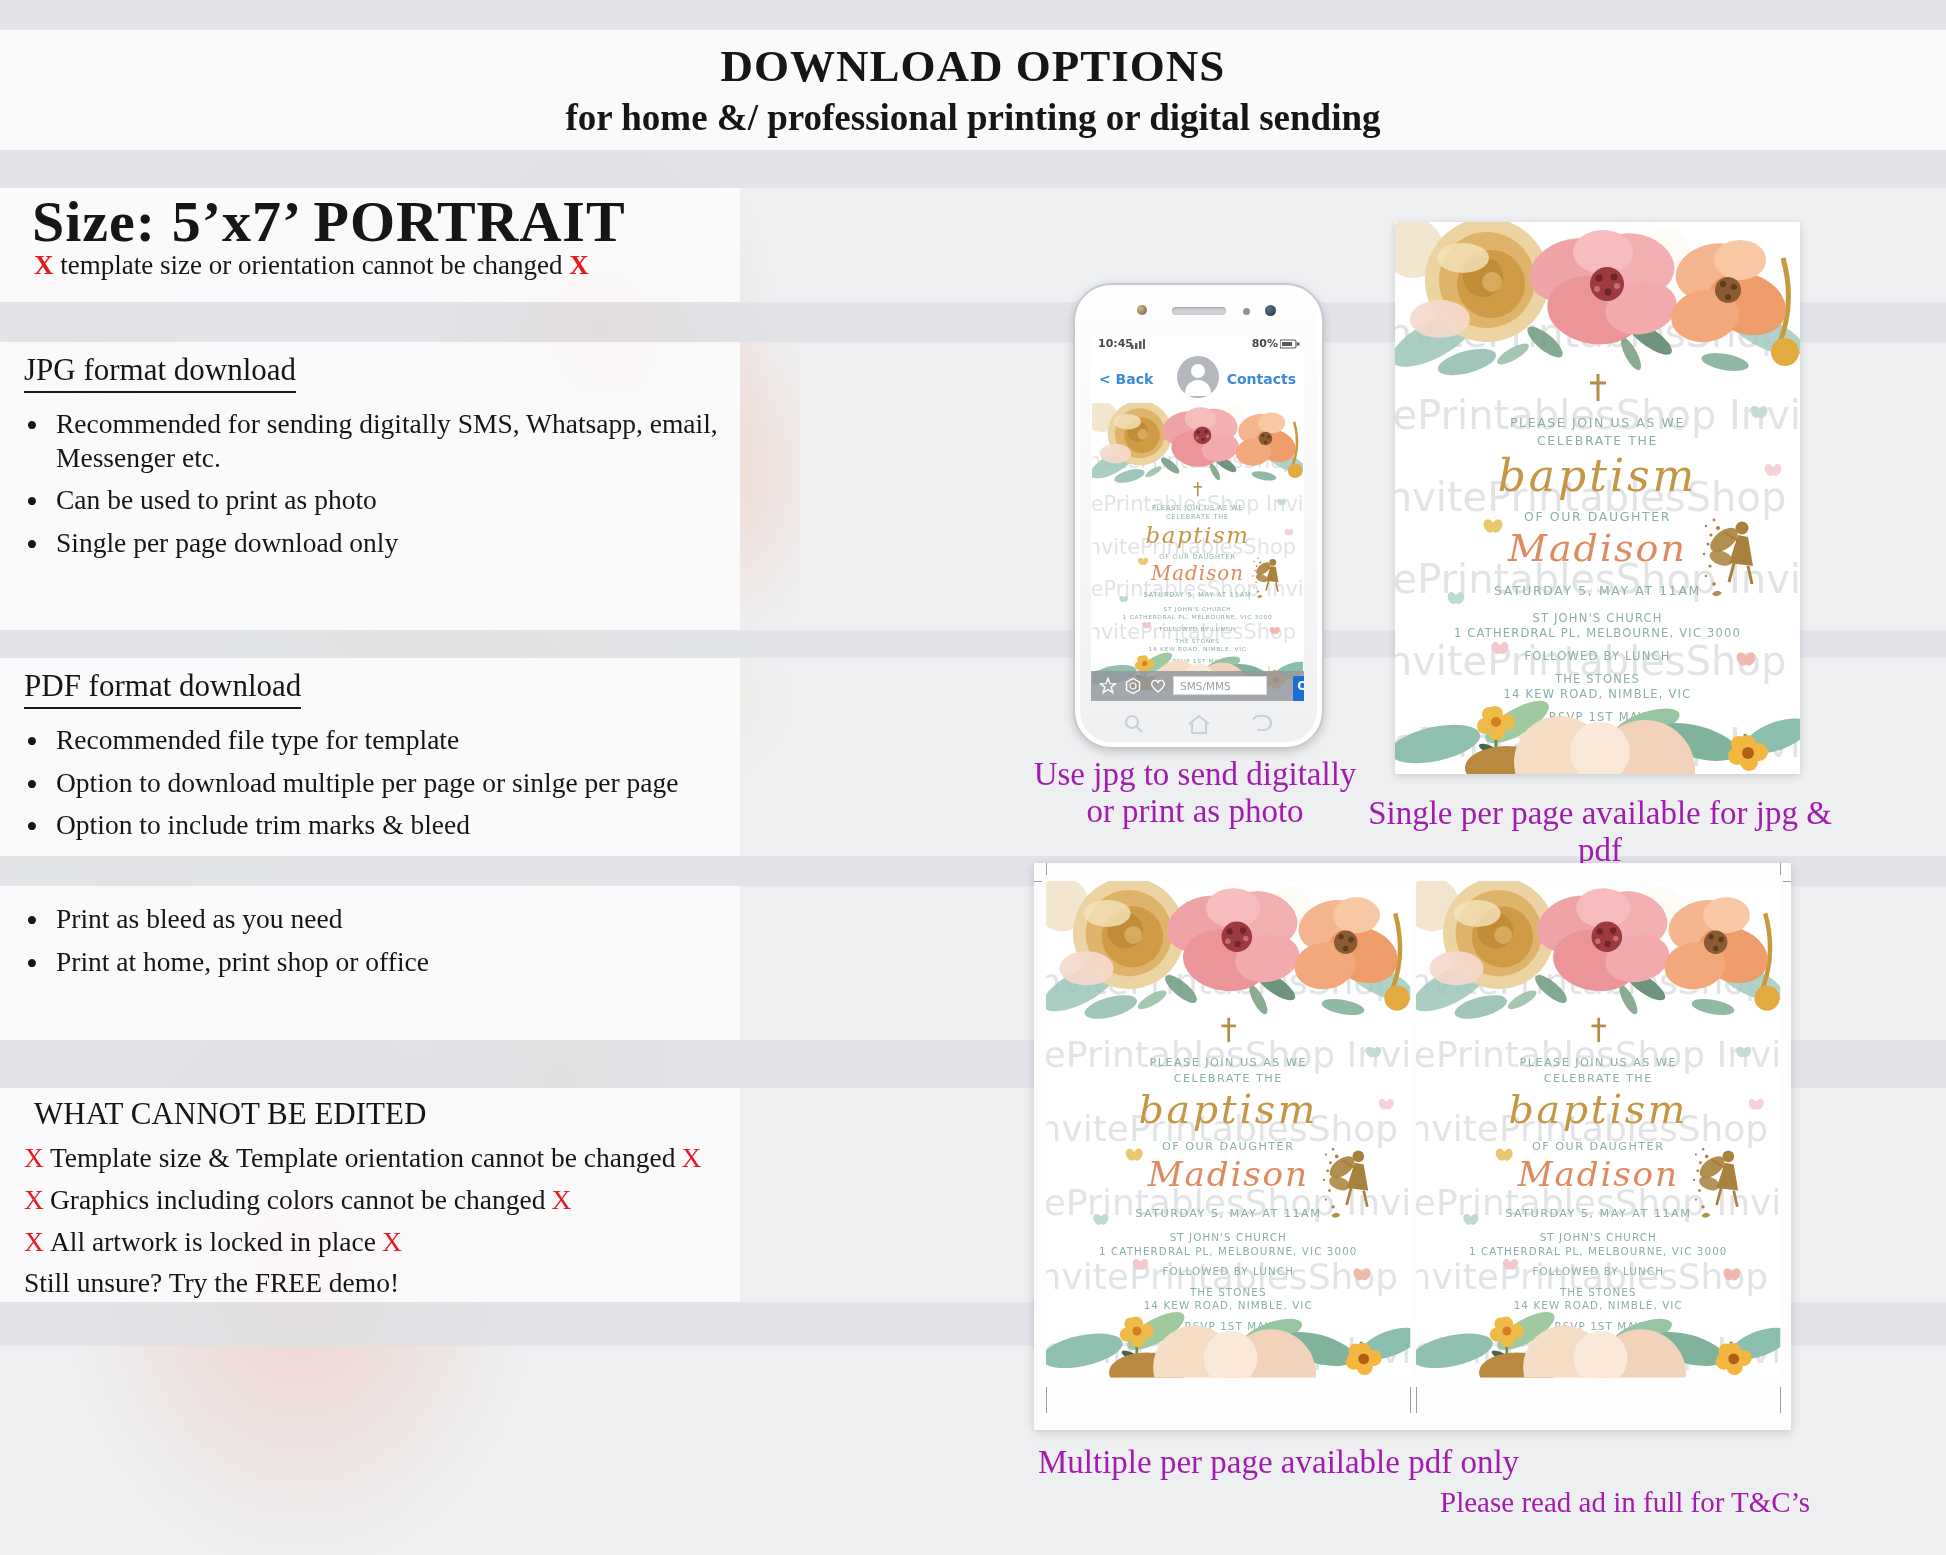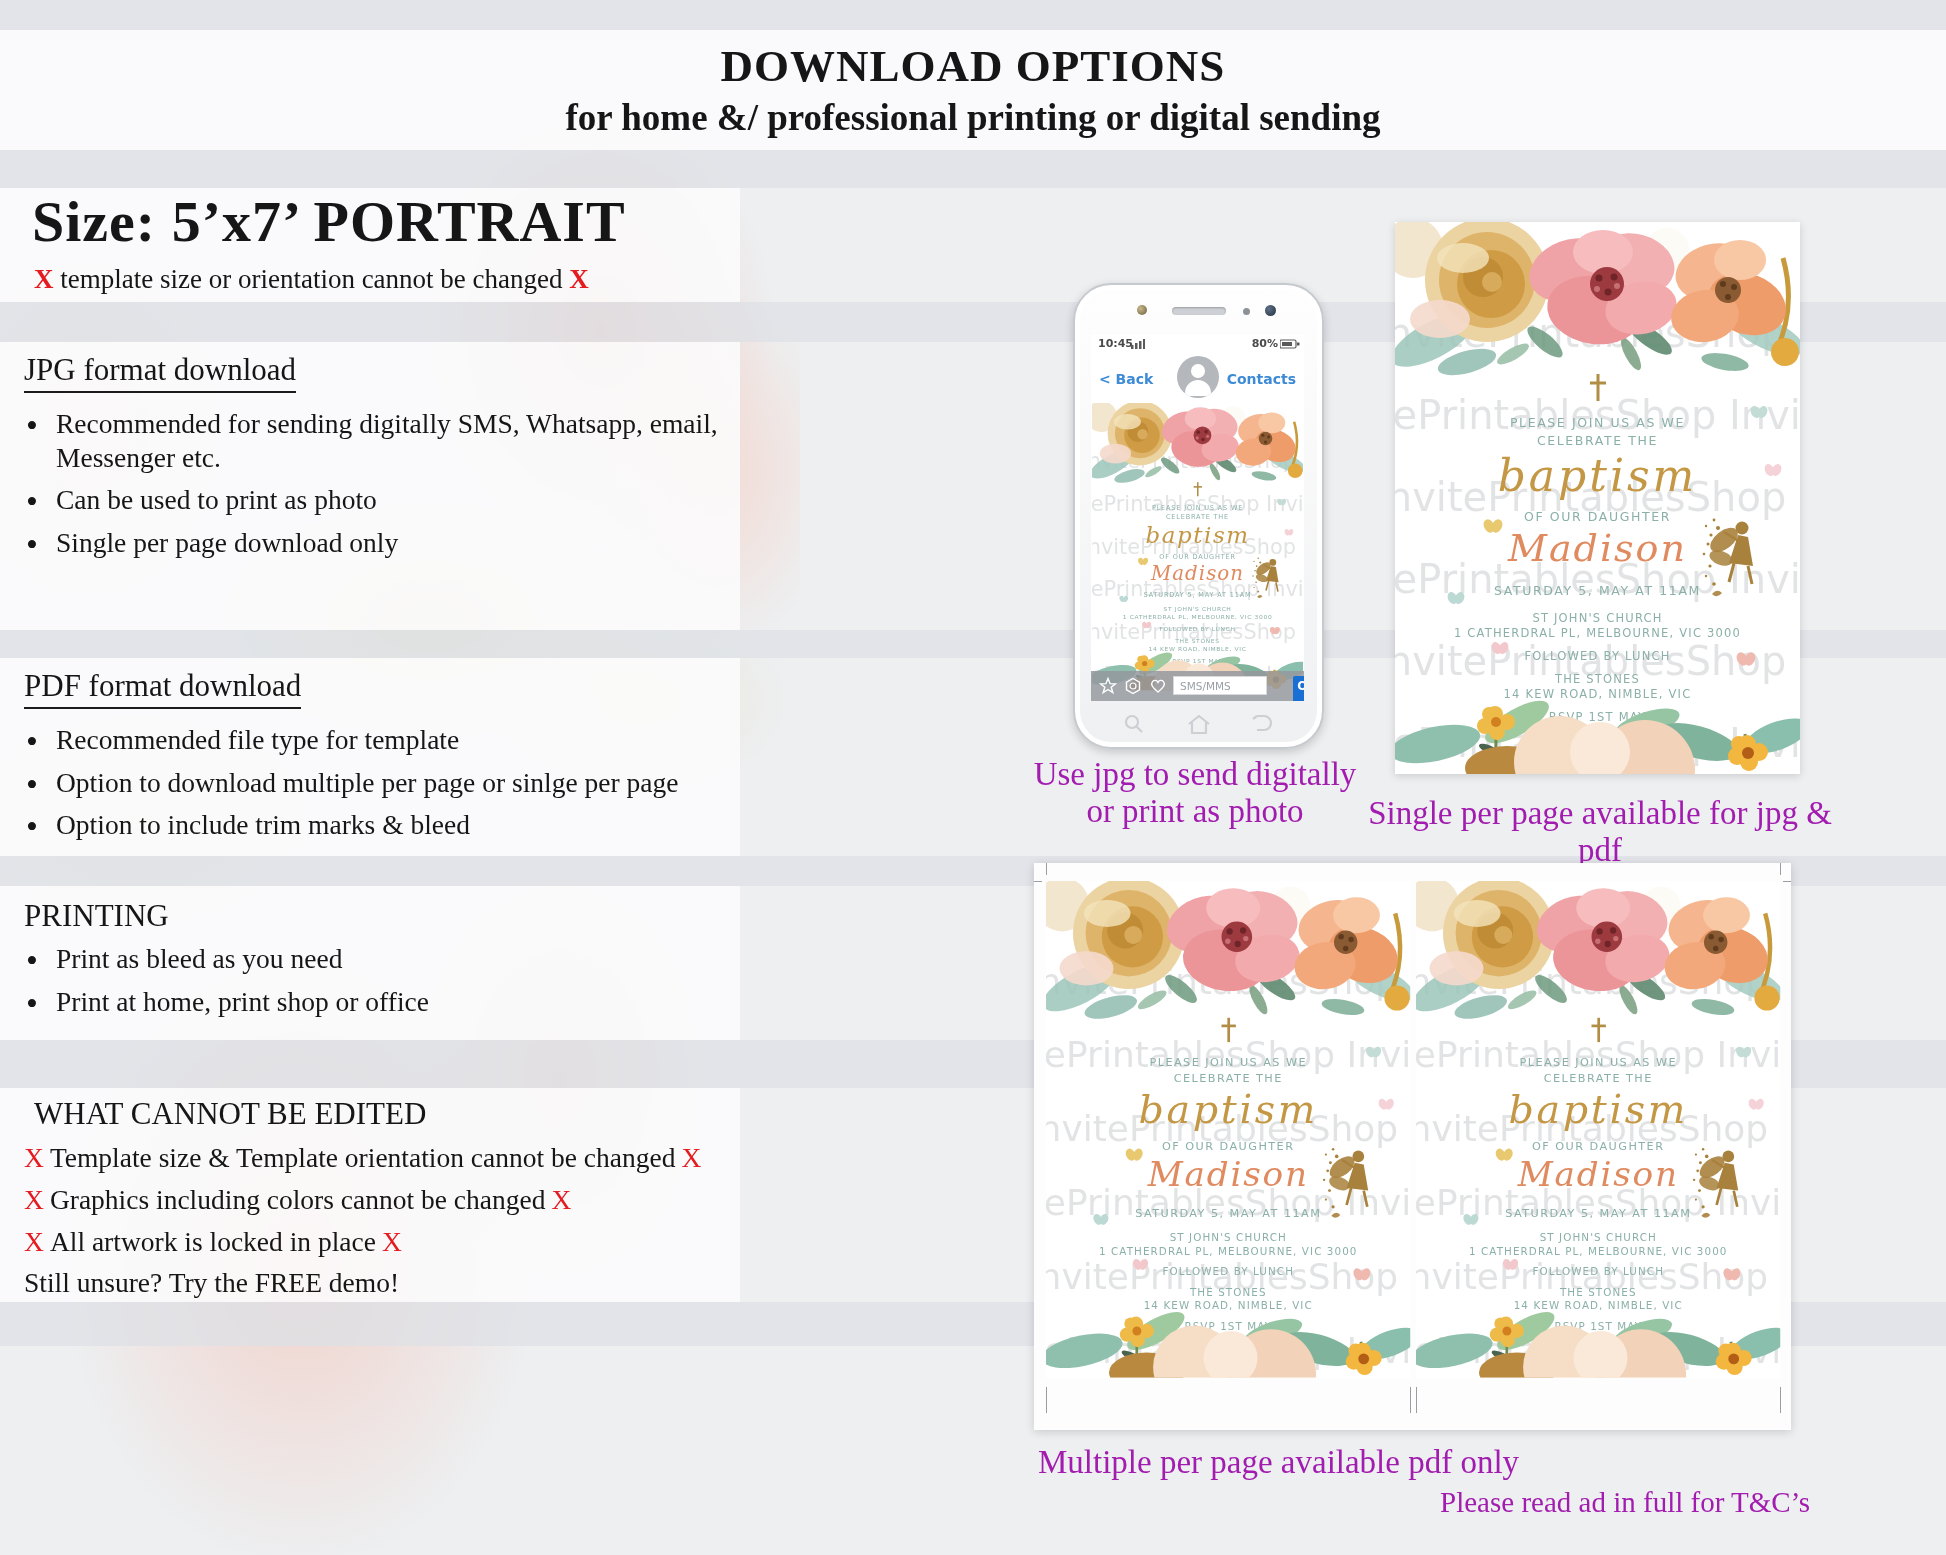--- a/index.html
+++ b/index.html
@@ -21,21 +21,21 @@
   .strip{position:absolute;left:0;width:1946px;background:rgba(221,224,229,.75);}
   .band{position:absolute;background:rgba(252,252,253,.88);}
 
   
   .hdr-title{position:absolute;left:0;top:40px;width:1946px;text-align:center;
              font-size:45px;font-weight:bold;letter-spacing:1px;}
   .hdr-sub{position:absolute;left:0;top:96px;width:1946px;text-align:center;font-size:37px;font-weight:bold;}
 
   
   .size-title{position:absolute;left:32px;top:188px;font-size:58px;font-weight:bold;letter-spacing:1px;}
-  .size-warn{position:absolute;left:34px;top:264px;font-size:27px;}
+  .size-warn{position:absolute;left:34px;top:250px;font-size:27px;}
   .redx{color:#e51b20;}
   .redx.b{font-weight:bold;}
 
   .sec{position:absolute;left:24px;width:700px;}
   .sec h2{margin:0 0 8px 0;font-size:31px;font-weight:normal;}
   .sec h2.ul{display:inline-block;border-bottom:2px solid #1b1b1b;padding-bottom:3px;margin-bottom:10px;}
   .sec ul{list-style:none;margin:4px 0 0 0;padding:0;}
   .sec li{position:relative;padding-left:32px;font-size:27.5px;line-height:1.22;margin-bottom:9px;}
   .sec li::before{content:"\2022";position:absolute;left:2px;top:-2px;font-size:34px;}
   .xline{font-size:27.5px;line-height:1.28;margin-bottom:7px;}
@@ -153,21 +153,20 @@
   <div class="sec" style="top:668px;">
     <h2 class="ul">PDF format download</h2>
     <ul>
       <li>Recommended file type for template</li>
       <li style="width:700px;">Option to download multiple per page or sinlge per page</li>
       <li>Option to include trim marks &amp; bleed</li>
     </ul>
   </div>
 
   <div class="sec" style="top:898px;">
-    <h2>PRINTING</h2>
     <ul>
       <li>Print as bleed as you need</li>
       <li>Print at home, print shop or office</li>
     </ul>
   </div>
 
   <div class="sec" style="top:1096px;">
     <h2 style="margin-left:10px;">WHAT CANNOT BE EDITED</h2>
     <div class="xline">
       <span class="redx">X</span><span>Template size &amp; Template orientation cannot be changed</span><span class="redx tail">X</span>

